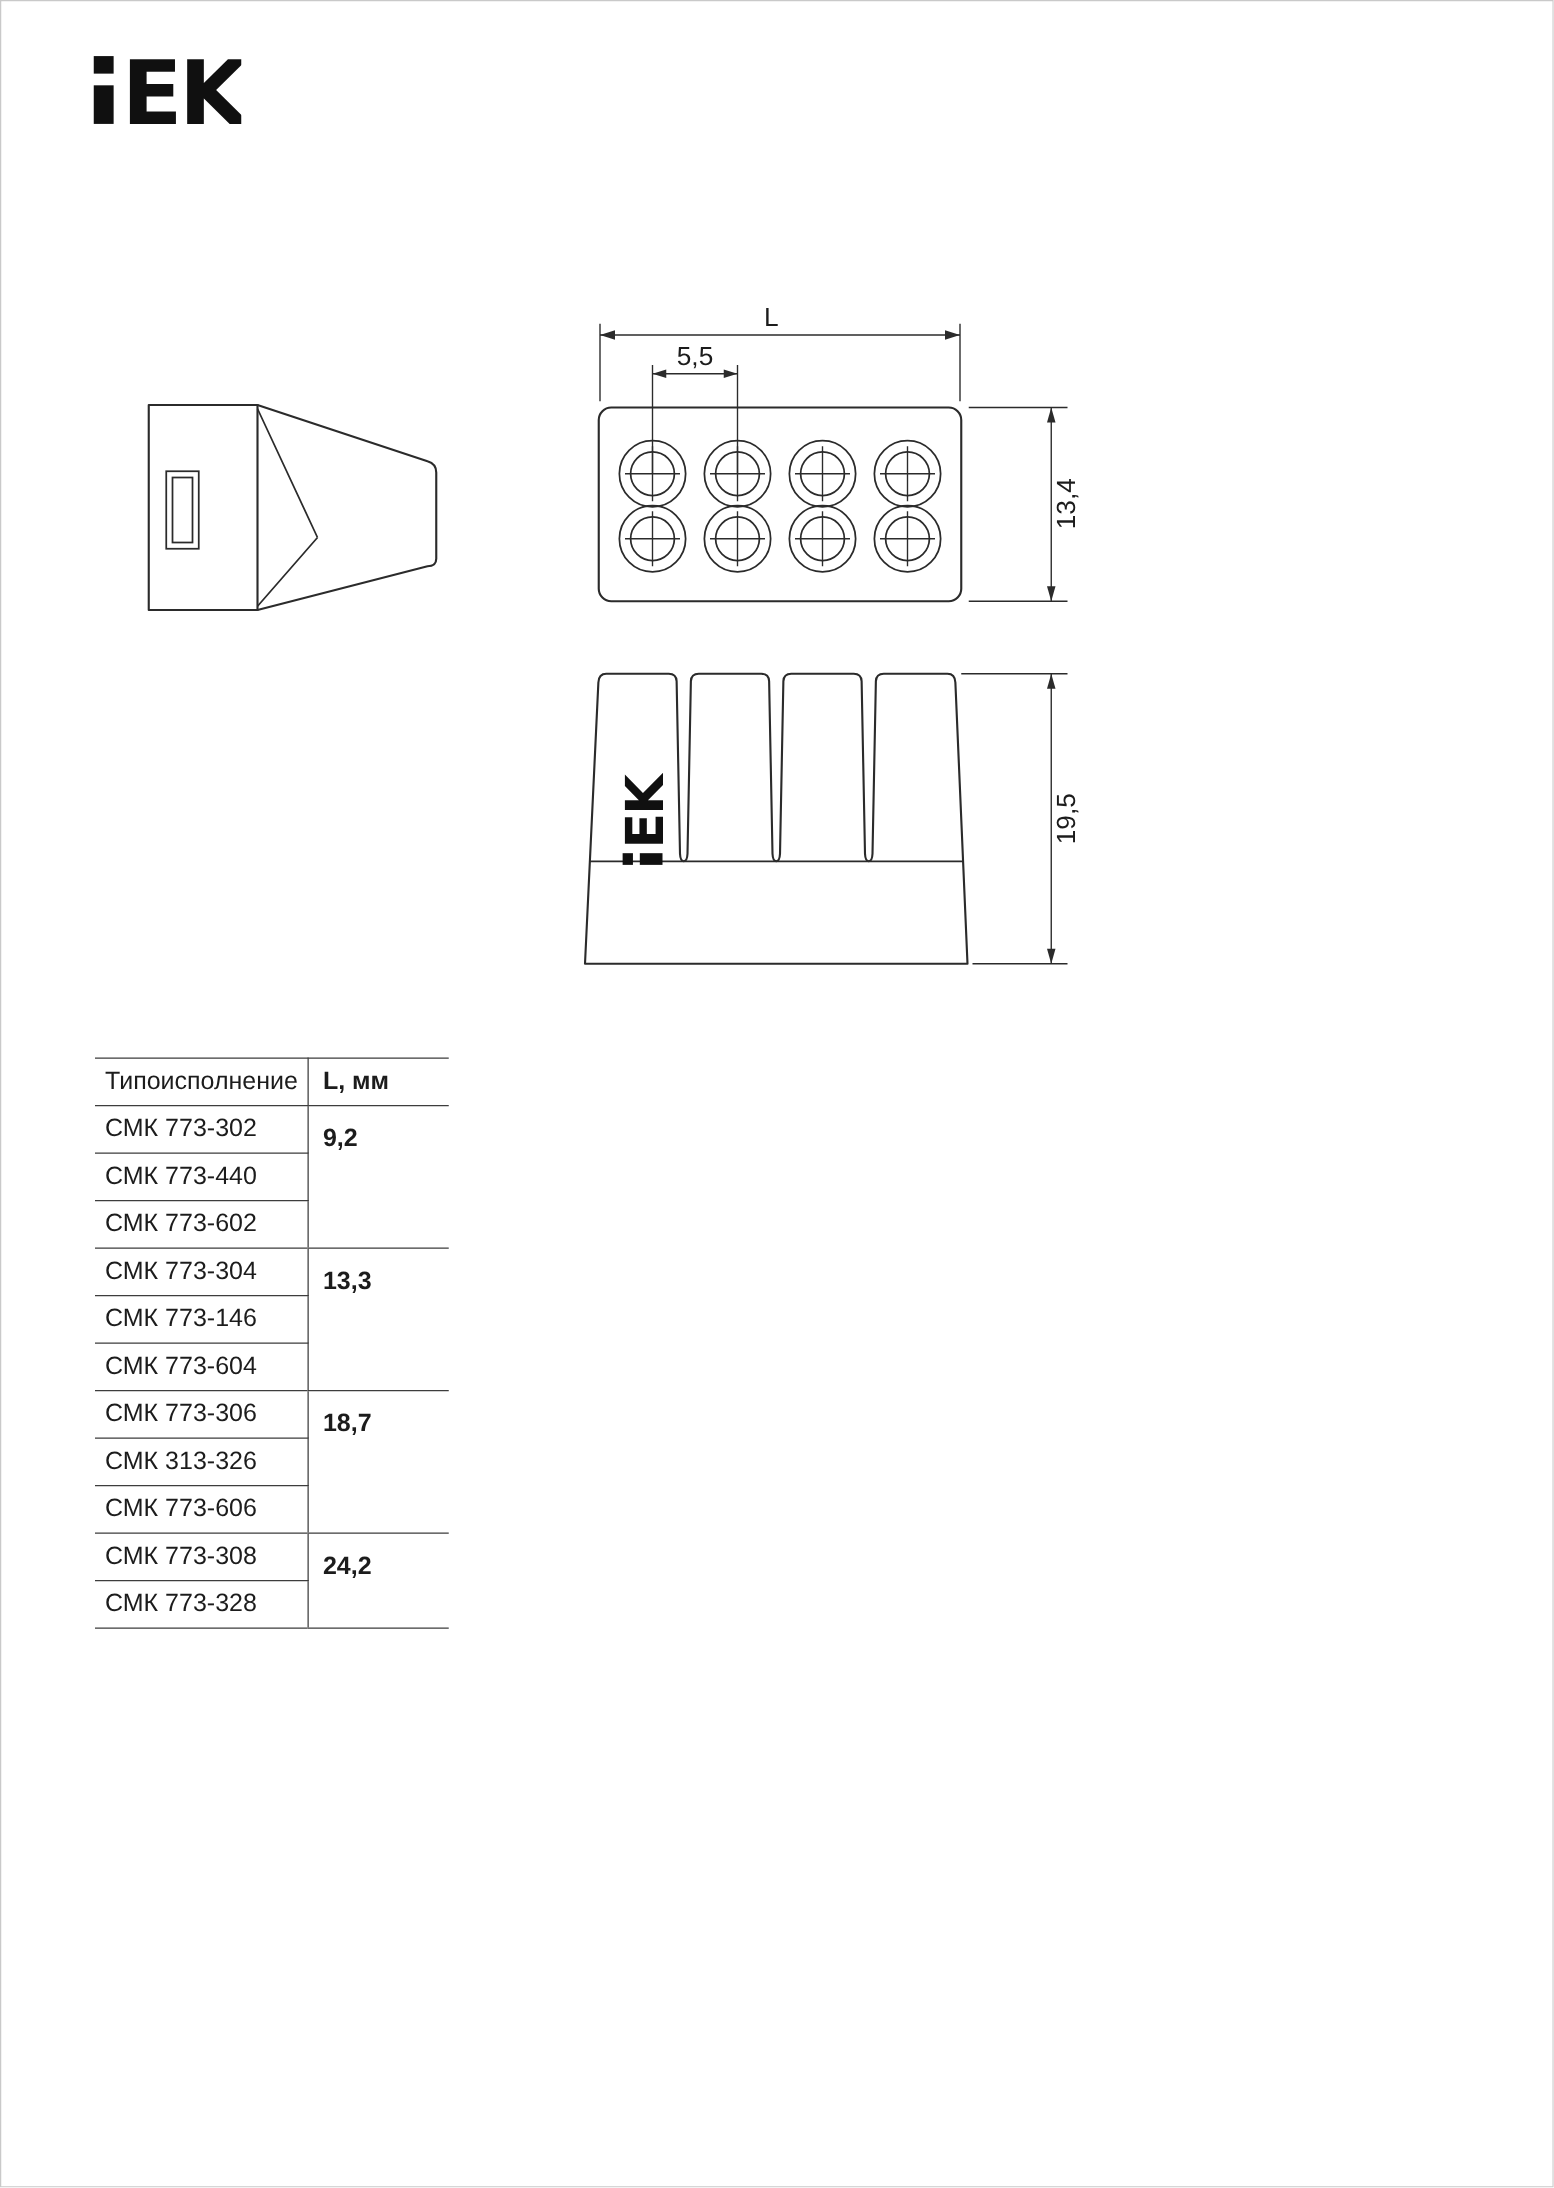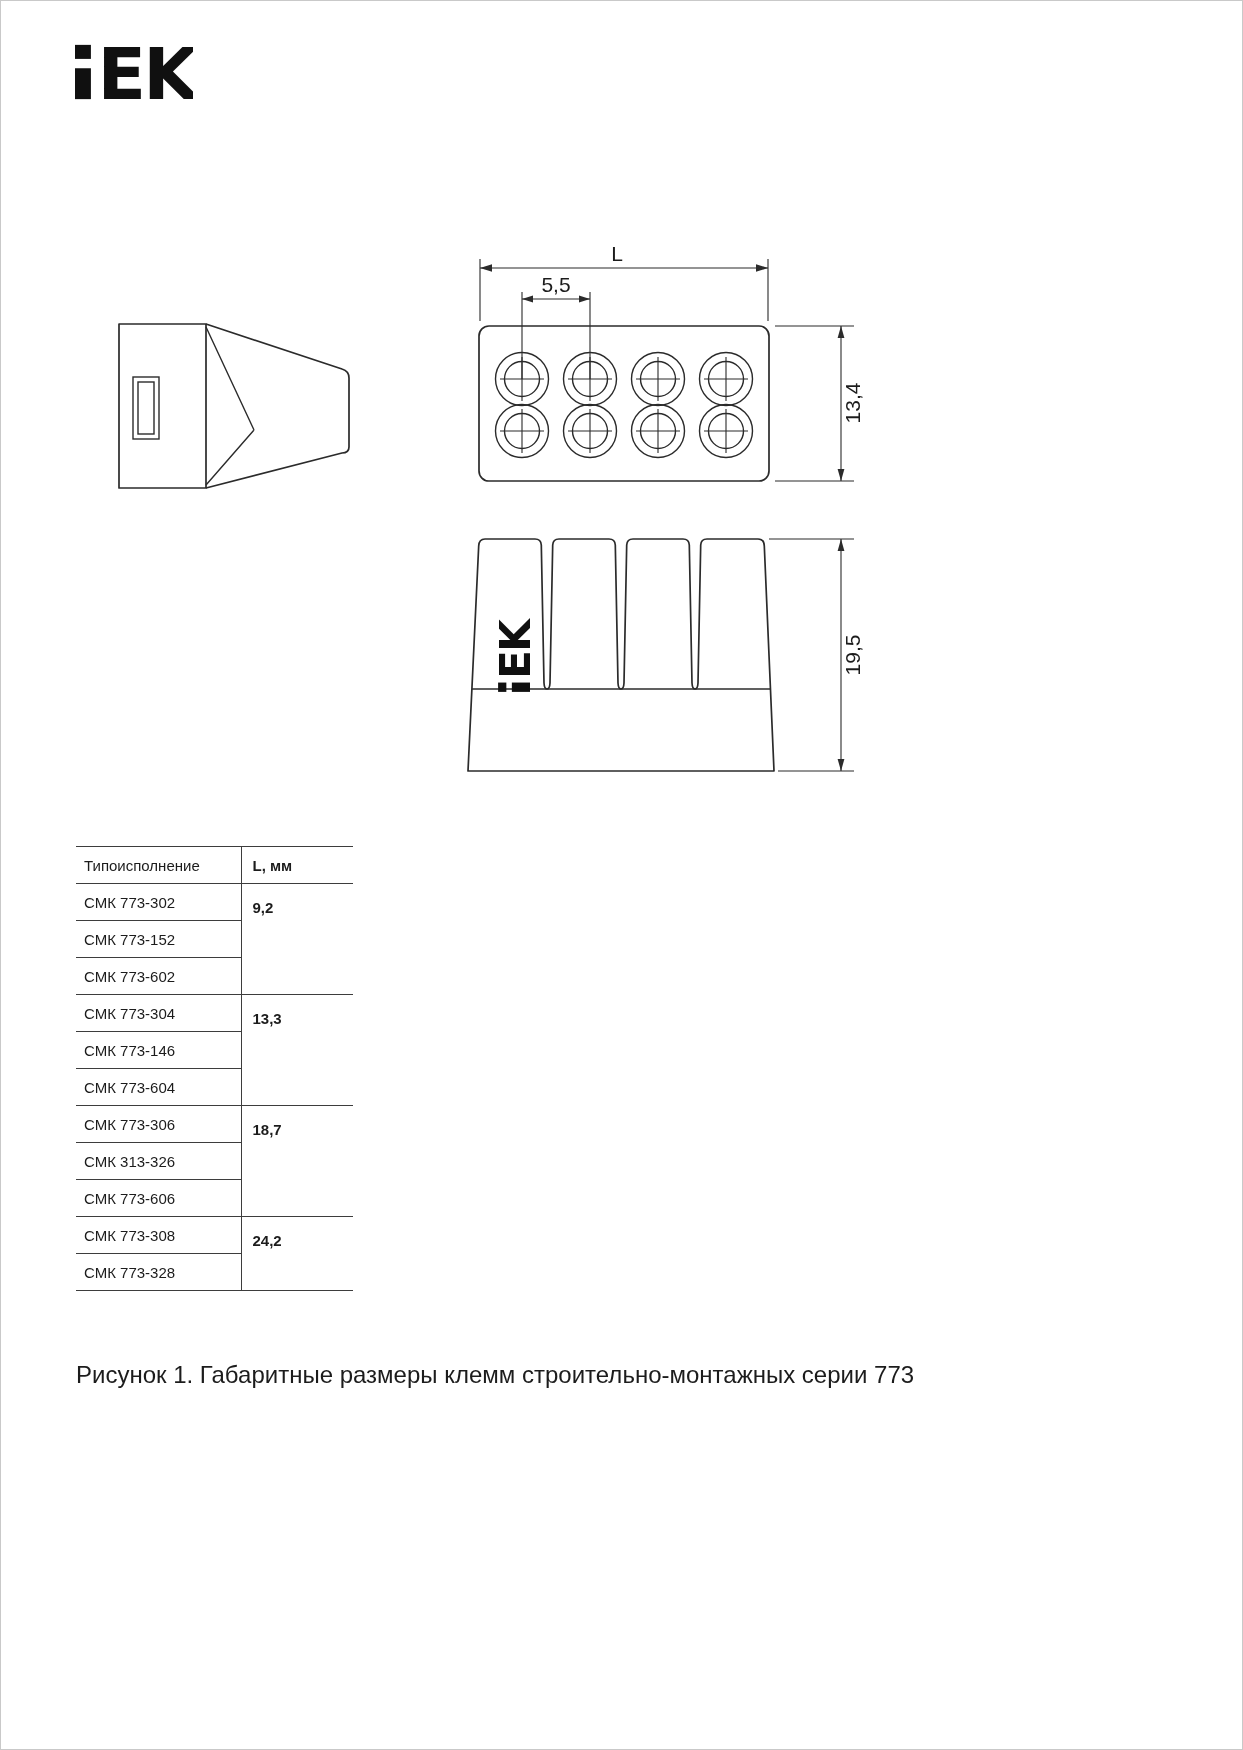--- a/index.html
+++ b/index.html
@@ -21,21 +21,21 @@
   .cross  { stroke:#2b2b2b; stroke-width:1.1; fill:none; }
   .dline  { stroke:#2b2b2b; stroke-width:1.1; fill:none; }
   .arrow  { fill:#2b2b2b; stroke:none; }
   .dim-text { font-family:"Liberation Sans","DejaVu Sans",sans-serif; font-size:21px; fill:#1c1c1c; }
 
   .dim-table {
     position:absolute; left:75px; top:845px;
     border-collapse:collapse; table-layout:fixed;
   }
   .dim-table th, .dim-table td {
-    font-size:15px; font-weight:400; text-align:left;
+    font-size:20px; font-weight:400; text-align:left;
     padding:7px 8px; height:37px;
     border-bottom:1.4px solid #3d3d3d;
     white-space:nowrap; vertical-align:middle;
   }
   .dim-table th { border-top:1.4px solid #3d3d3d; }
   .dim-table th:first-child, .dim-table td.model { border-right:1.4px solid #3d3d3d; }
   .dim-table td.val, .dim-table th.val-h { padding-left:11px;font-weight:bold; }
   .dim-table td.val { vertical-align:top; padding-top:15px; }
 
   .caption {
@@ -162,21 +162,21 @@
         <th>Типоисполнение</th>
         <th class="val-h">L, мм</th>
       </tr>
     </thead>
     <tbody>
       <tr>
         <td class="model">СМК 773-302</td>
         <td class="val" rowspan="3">9,2</td>
       </tr>
       <tr>
-        <td class="model">СМК 773-152</td>
+        <td class="model">СМК 773-440</td>
       </tr>
       <tr>
         <td class="model">СМК 773-602</td>
       </tr>
       <tr>
         <td class="model">СМК 773-304</td>
         <td class="val" rowspan="3">13,3</td>
       </tr>
       <tr>
         <td class="model">СМК 773-146</td>
@@ -197,15 +197,14 @@
       <tr>
         <td class="model">СМК 773-308</td>
         <td class="val" rowspan="2">24,2</td>
       </tr>
       <tr>
         <td class="model">СМК 773-328</td>
       </tr>
     </tbody>
   </table>
 
-  <div class="caption">Рисунок 1. Габаритные размеры клемм строительно-монтажных серии 773</div>
 
 </div>
 
 </body></html>

